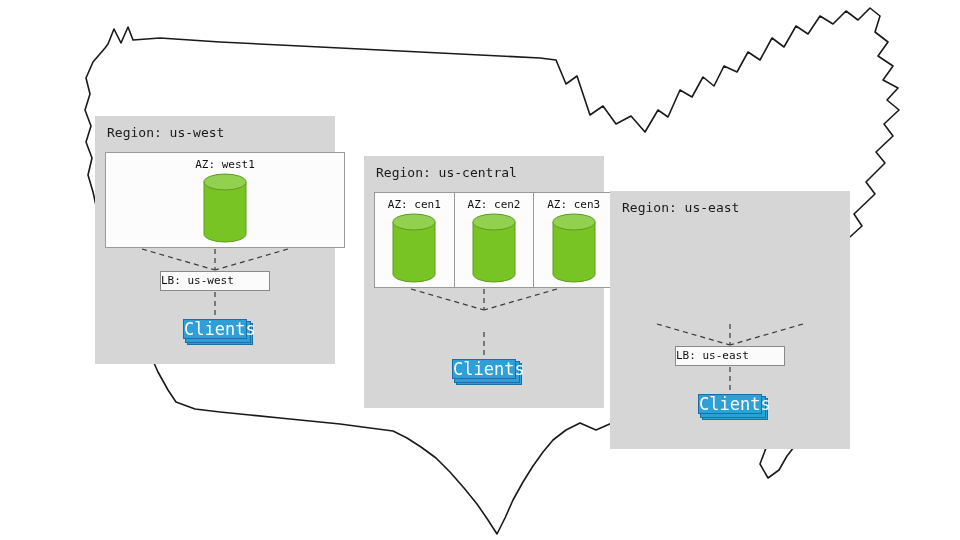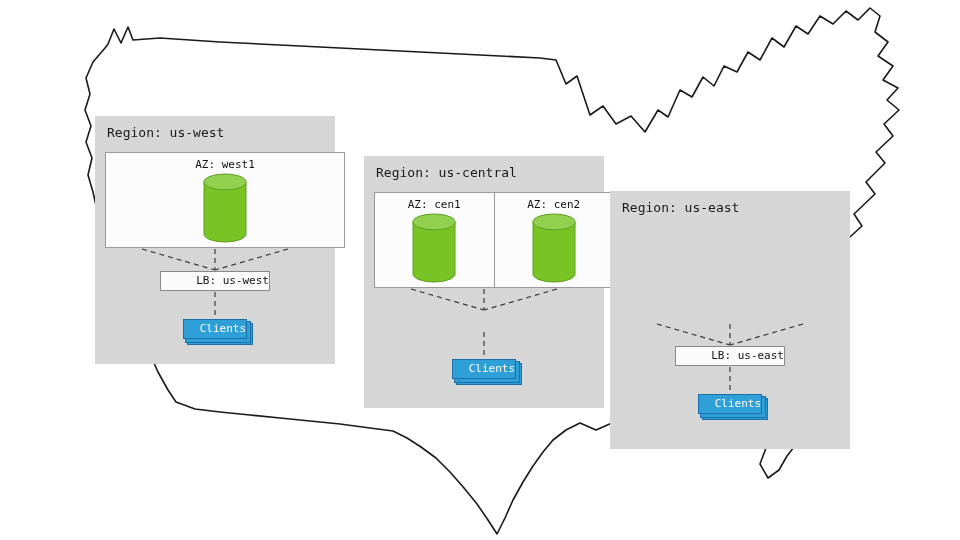--- a/index.html
+++ b/index.html
@@ -26,36 +26,36 @@
   .cyl-body { fill:var(--cylinder-green,#77c424); stroke:var(--cylinder-stroke,#5e9c1d); stroke-width:1; }
   .cyl-top  { fill:var(--cylinder-green-top,#92d050); stroke:var(--cylinder-stroke,#5e9c1d); stroke-width:1; }
 
   .connectors { position:absolute; left:0; top:0; pointer-events:none; }
   .dash { stroke:#3a3a3a; stroke-width:1.2; stroke-dasharray:5 4; fill:none; }
 
   .lb-box {
     position:absolute; left:50%; top:155px; transform:translateX(-50%);
     width:110px; height:20px; line-height:18px;
     background:#fbfbfb; border:1px solid #8a8a8a;
-    font-size:11px; text-align:right; color:#111; white-space:nowrap;
+    font-size:11px; text-align:left; color:#111; white-space:nowrap;
   }
 
   .clients { position:absolute; left:50%; top:203px; transform:translateX(-50%); width:64px; height:20px; }
   .clients::before {
     content:""; position:absolute; left:4px; top:4px; width:100%; height:100%;
     background:var(--clients-blue,#2f9fd8); border:1px solid var(--clients-border,#1b6ea6); z-index:0;
   }
   .clients::after {
     content:""; position:absolute; left:2px; top:2px; width:100%; height:100%;
     background:var(--clients-blue,#2f9fd8); border:1px solid var(--clients-border,#1b6ea6); z-index:1;
   }
   .clients-main {
     position:absolute; left:0; top:0; width:100%; height:100%; z-index:2;
     background:var(--clients-blue,#2f9fd8); border:1px solid var(--clients-border,#1b6ea6);
-    color:#ffffff; font-size:11px; text-align:right; line-height:18px;
+    color:#ffffff; font-size:17px; text-align:left; line-height:18px;
   }
 </style>
 </head>
 <body>
 
 <div class="stage">
 
   <svg class="map-svg" width="960" height="540" viewBox="0 0 960 540">
     <path class="map-outline" d="M105,48 L108,44 L114,29 L121,43 L128,27 L133,40 L160,38 L220,42 L300,46 L380,50 L460,54 L540,58 L556,60 L566,84 L577,76 L590,115 L603,106 L616,124 L631,116 L645,132 L658,110 L668,117 L680,90 L692,97 L703,77 L714,86 L724,66 L737,72 L748,52 L760,60 L772,38 L784,47 L796,26 L808,34 L820,16 L833,24 L846,11 L858,20 L870,8 L880,16 L875,32 L888,42 L878,56 L893,66 L883,80 L898,88 L887,100 L899,110 L884,124 L893,136 L876,152 L885,163 L866,182 L875,194 L854,214 L862,226 L840,246 L848,258 L830,276 L838,288 L822,306 L830,318 L814,336 L822,348 L806,366 L814,378 L799,396 L807,408 L793,426 L801,438 L787,456 L779,470 L768,478 L760,464 L766,448 L754,434 L745,440 L733,430 L720,436 L706,427 L692,434 L676,425 L660,432 L644,424 L628,431 L612,423 L596,430 L580,423 L566,430 L553,440 L543,452 L533,466 L523,482 L513,500 L505,518 L497,534 L488,520 L477,504 L464,488 L450,472 L436,458 L421,447 L407,438 L393,431 L370,428 L340,424 L310,421 L280,418 L250,415 L220,412 L195,409 L176,402 L168,390 L158,372 L150,354 L143,336 L136,318 L128,300 L121,282 L114,264 L108,246 L102,228 L97,210 L93,192 L88,175 L92,158 L86,142 L91,126 L85,110 L90,94 L86,78 L93,62 Z"></path>
   </svg>
@@ -93,20 +93,27 @@
           <ellipse class="cyl-top" cx="24" cy="9" rx="21" ry="8"></ellipse>
         </svg>
       </div>
       <div class="az-cell">
         <div class="az-label">AZ: cen2</div>
         <svg class="cylinder" width="48" height="70" viewBox="0 0 48 70">
           <path class="cyl-body" d="M3,9 L3,61 A21,8 0 0 0 45,61 L45,9"></path>
           <ellipse class="cyl-top" cx="24" cy="9" rx="21" ry="8"></ellipse>
         </svg>
       </div>
+      <div class="az-cell">
+        <div class="az-label">AZ: cen3</div>
+        <svg class="cylinder" width="48" height="70" viewBox="0 0 48 70">
+          <path class="cyl-body" d="M3,9 L3,61 A21,8 0 0 0 45,61 L45,9"></path>
+          <ellipse class="cyl-top" cx="24" cy="9" rx="21" ry="8"></ellipse>
+        </svg>
+      </div>
     </div>
     <svg class="connectors" width="240" height="252" viewBox="0 0 240 252">
       <line class="dash" x1="47" y1="133" x2="120" y2="154"></line>
       <line class="dash" x1="120" y1="133" x2="120" y2="154"></line>
       <line class="dash" x1="193" y1="133" x2="120" y2="154"></line>
       <line class="dash" x1="120" y1="176" x2="120" y2="202"></line>
     </svg>
     <div class="clients">
       <div class="clients-main">Clients</div>
     </div>

